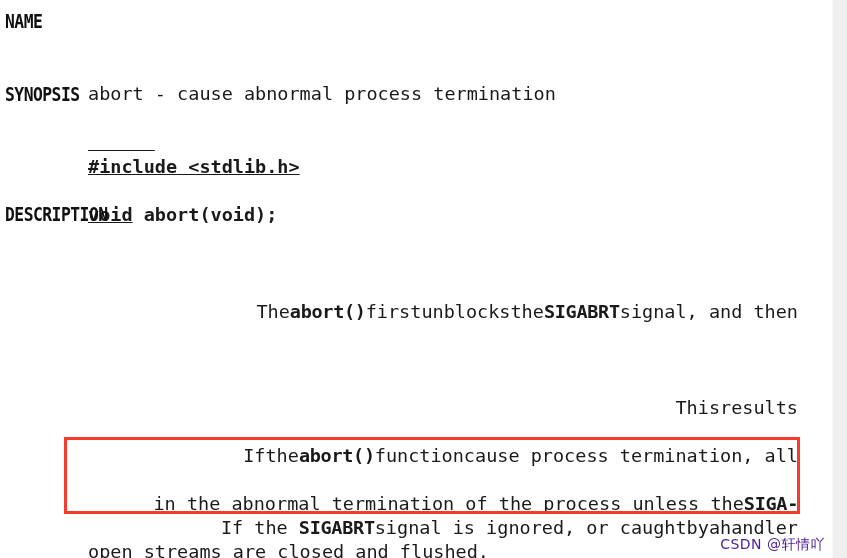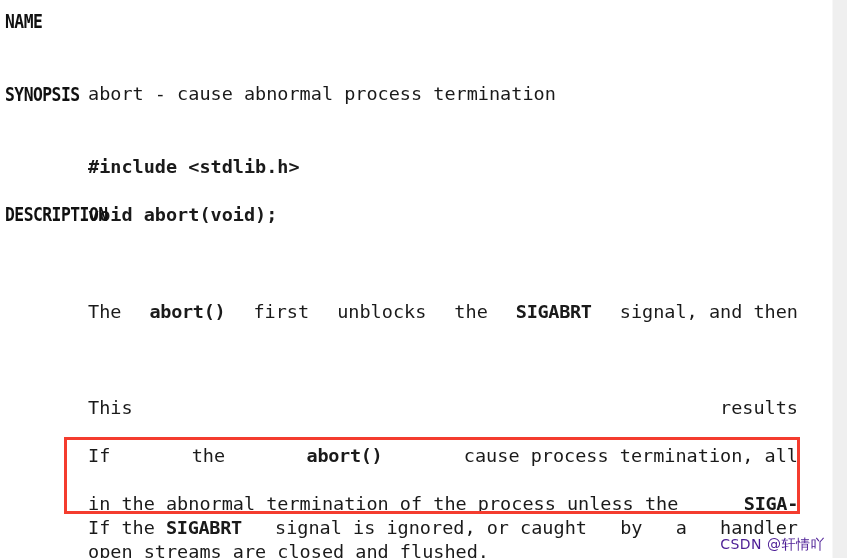--- a/index.html
+++ b/index.html
@@ -62,21 +62,21 @@
     letter-spacing: 0px;
   }
   
   .jline {
     display: flex;
     height: 24px;
     line-height: 24px;
     font-size: 18.5px;
     white-space: pre;
   }
-  .jline.spread { justify-content: space-between; }
+  .jline.spread { justify-content: flex-end; margin-left: 24px; }
   .jline.flush   { justify-content: flex-start; }
   .jline > span { white-space: pre; }
   b, .bold { font-weight: bold; letter-spacing: -0.3px; }
   .mono-bold {
     font-weight: bold;
     font-size: 18.5px;
     white-space: pre;
   }
   #highlight-box {
     position: absolute;
@@ -108,21 +108,21 @@
   <div id="doc">
 
     <div class="section-head" style="top:10px;">NAME</div>
 
     <div class="para" style="top:34px;">
       <span class="line">abort - cause abnormal process termination</span>
     </div>
 
     <div class="section-head" style="top:83px;">SYNOPSIS</div>
 
-    <div class="para" style="top:107px;">
+    <div class="para" style="top:107px;text-decoration:underline;">
       <span class="line mono-bold">#include &lt;stdlib.h&gt;</span>
     </div>
 
     <div class="para" style="top:155px;">
       <span class="line mono-bold">void abort(void);</span>
     </div>
 
     <div class="section-head" style="top:203px;">DESCRIPTION</div>
 
     <div class="para" style="top:228px;">
@@ -151,20 +151,21 @@
 
       
     </div>
 
     <div class="para" style="top:372px;">
 
       <div class="jline spread">
         <span>If</span>
         <span>the</span>
         <span class="bold">abort()</span>
+        <span>function</span>
         <span>cause process termination, all</span>
       </div>
 
       <div class="jline flush">
         <span>open streams are closed and flushed.</span>
       </div>
     </div>
 
     <div class="para" style="top:444px;">
 

